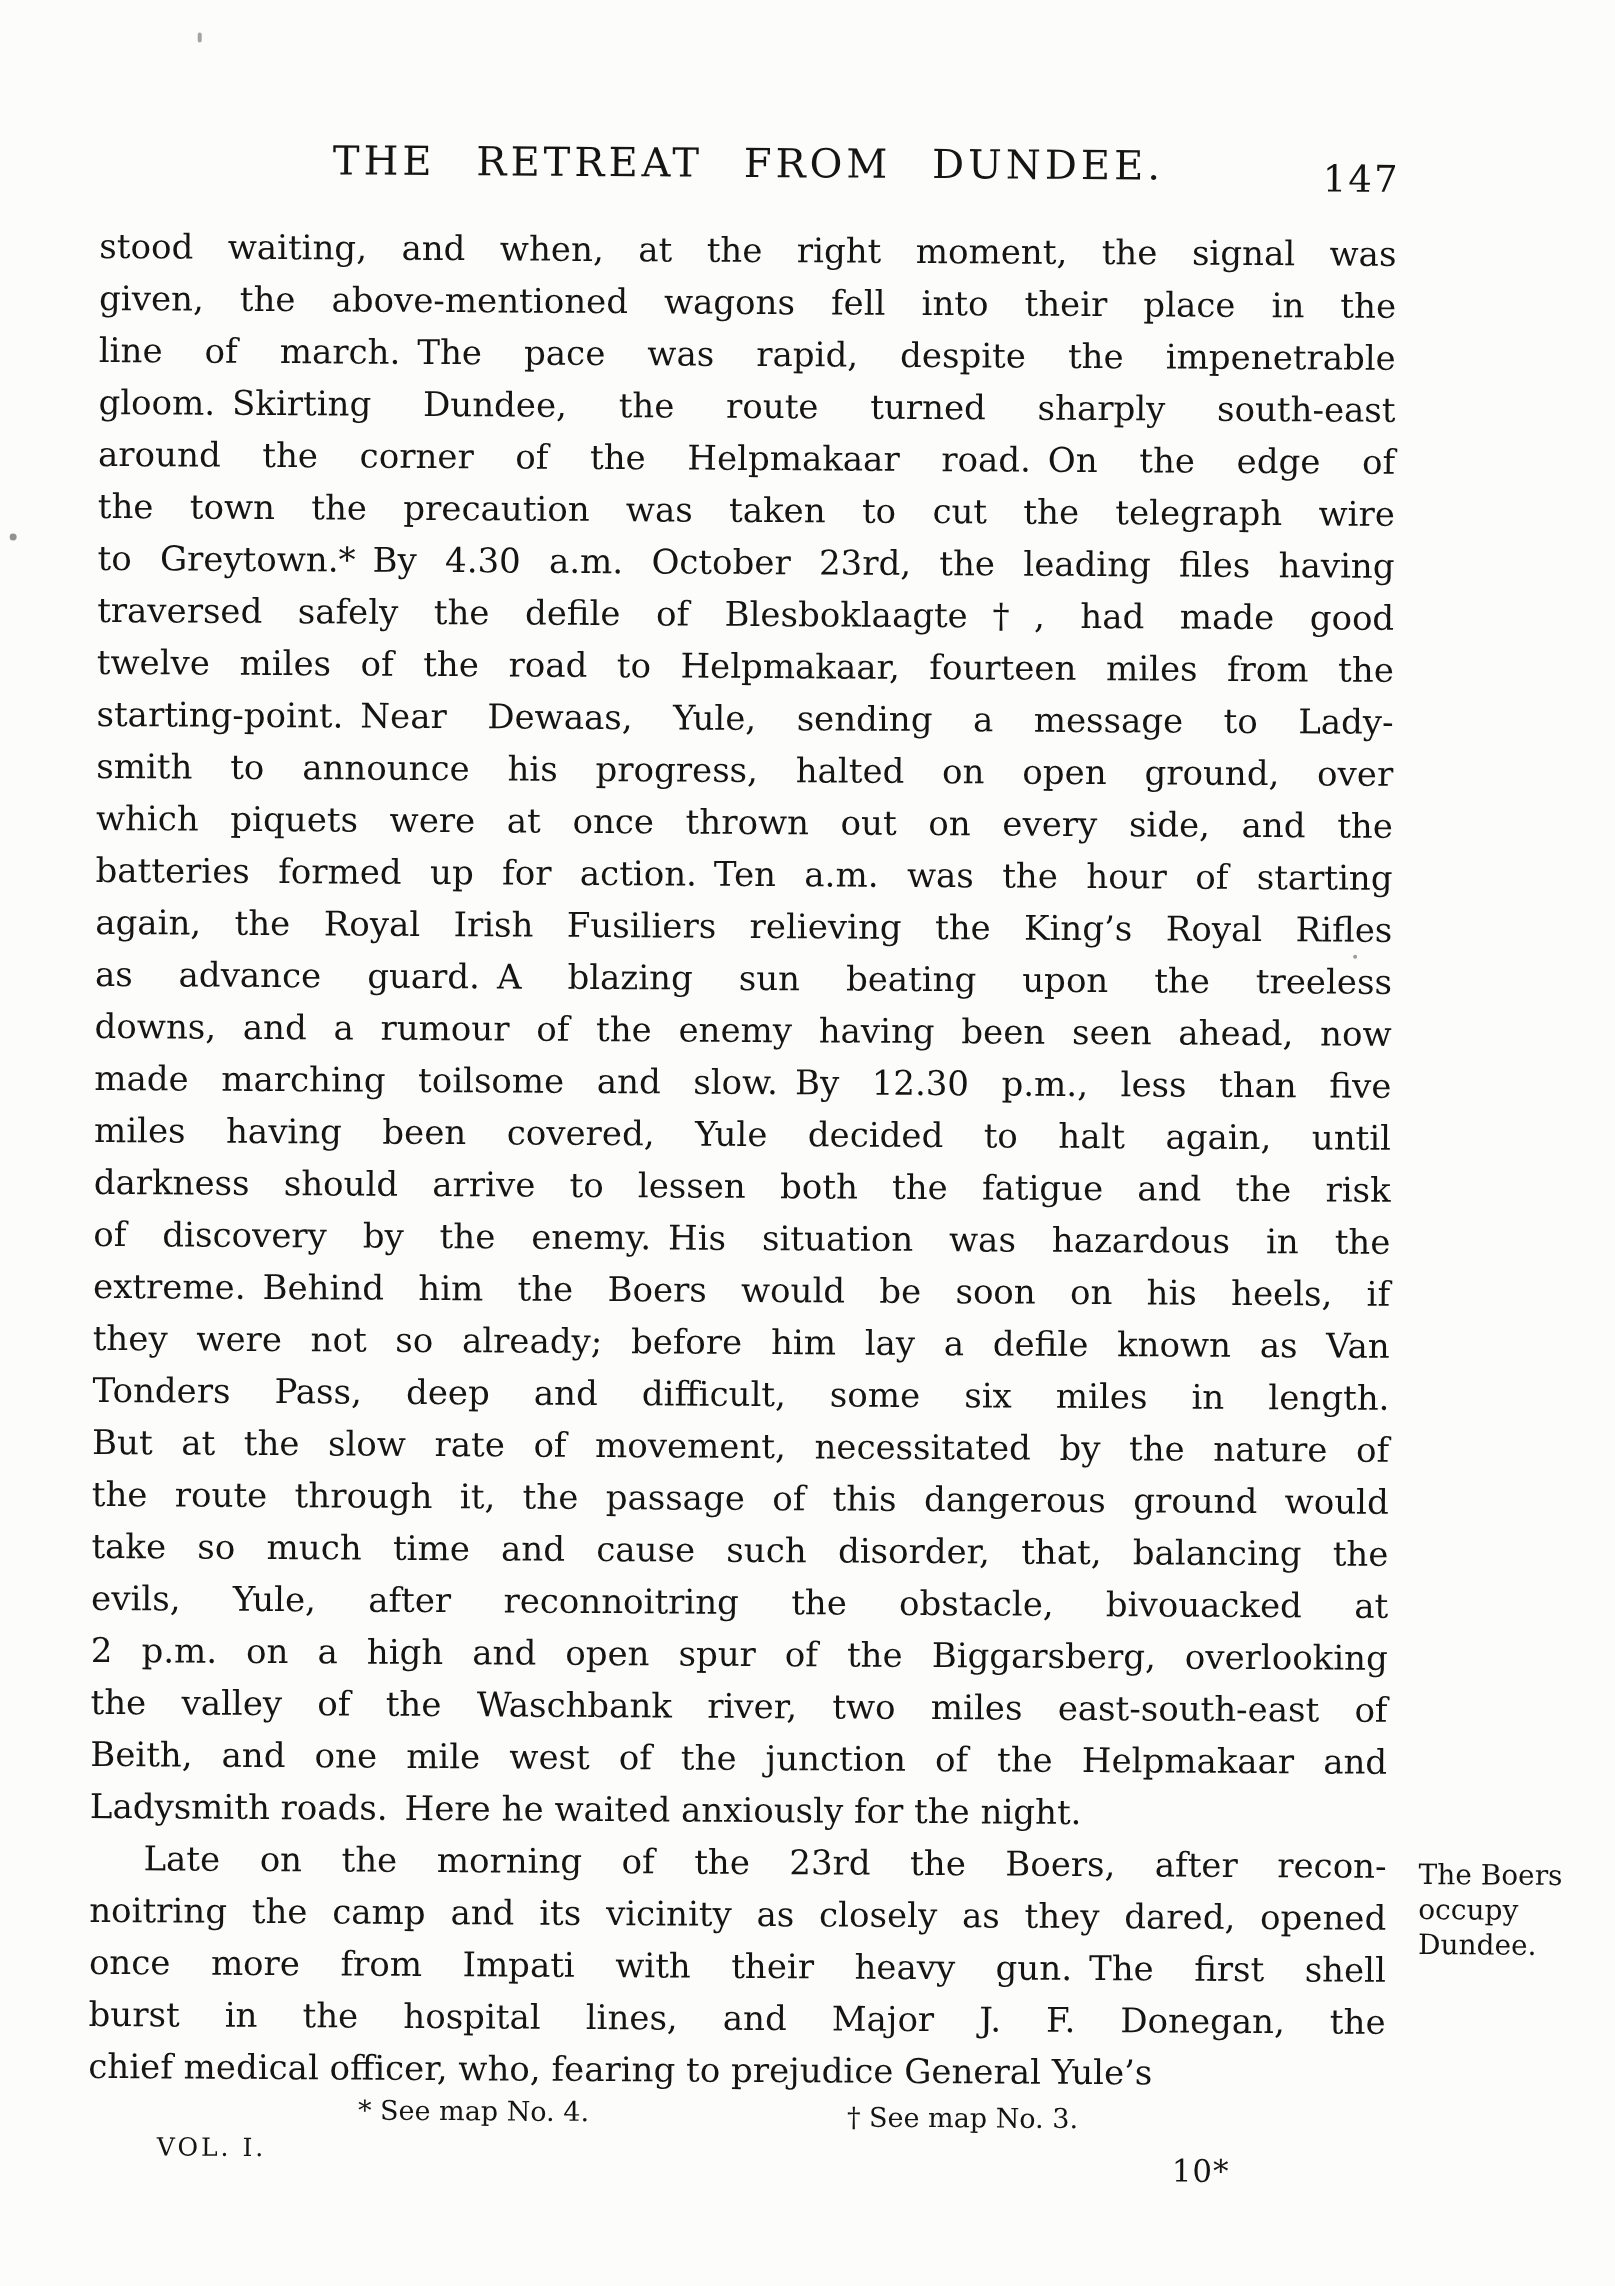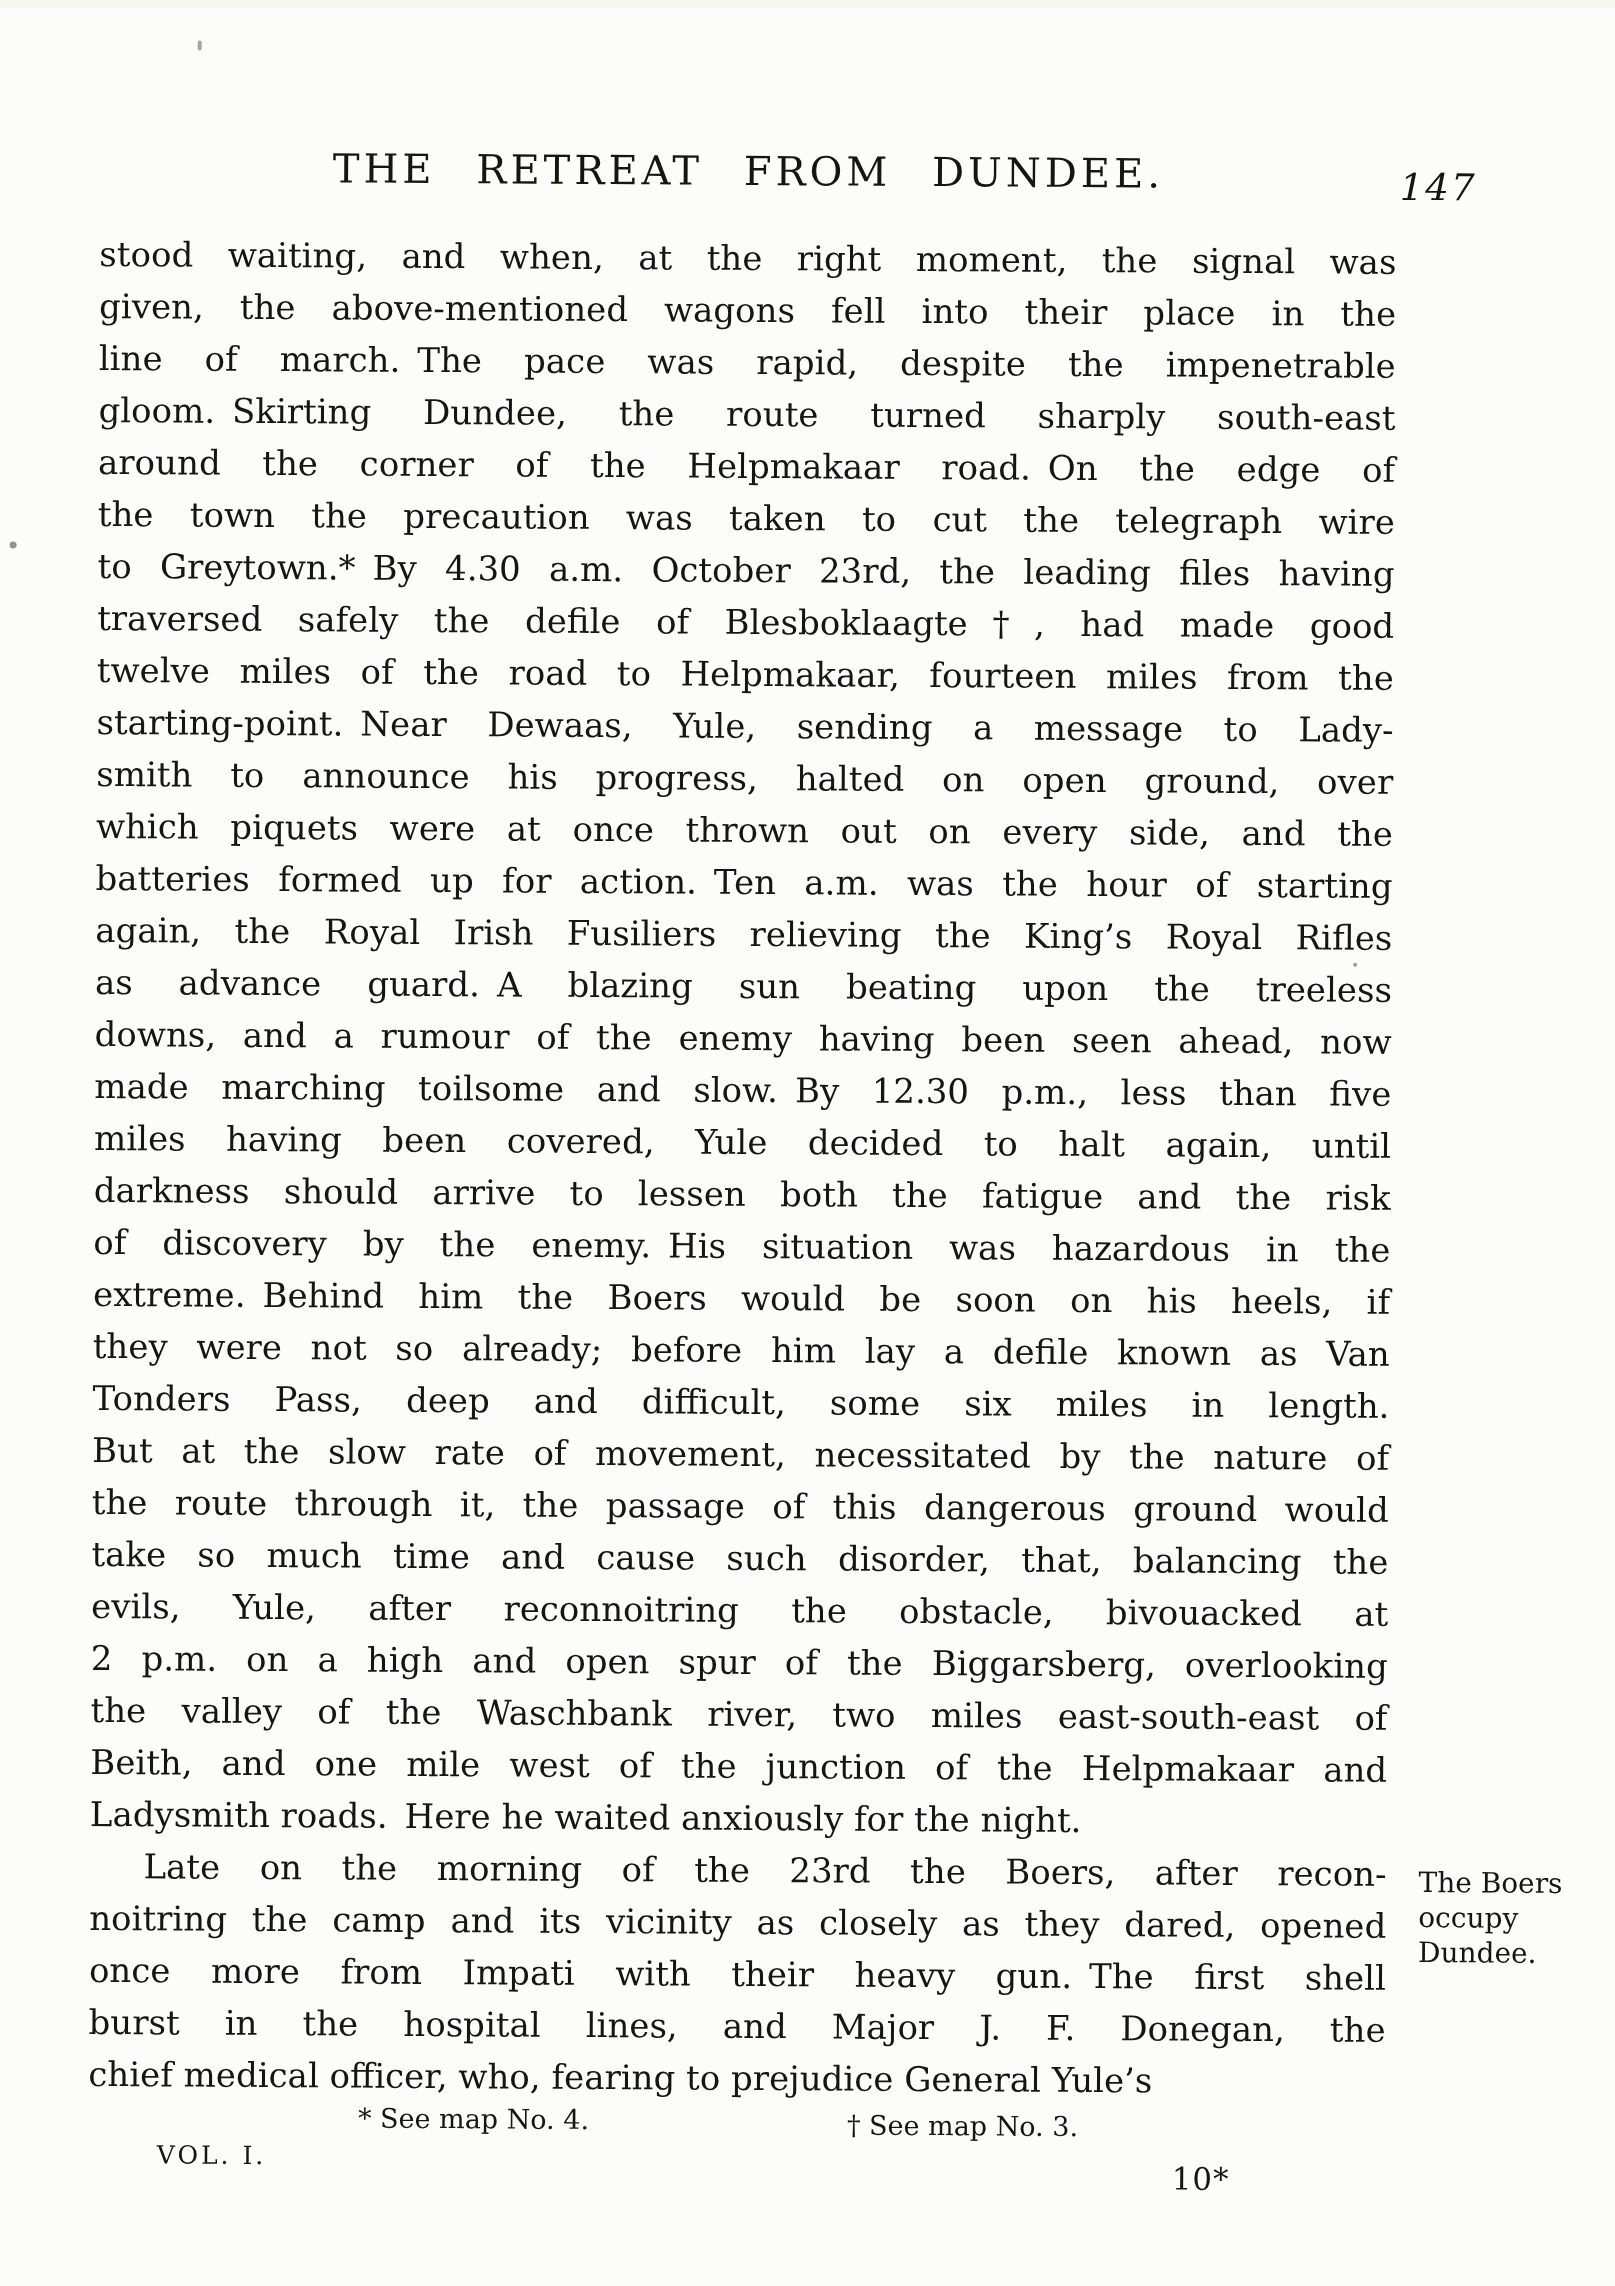--- a/index.html
+++ b/index.html
@@ -7,37 +7,36 @@
     width:1616px; height:2287px;
     background:#f7f7f4;
     font-family:"DejaVu Serif", serif;
     color:#161511;
     overflow:hidden;
   }
   .page {
     position:absolute; inset:0;
     background:#fcfcfa;
     overflow:hidden;
-    margin-top:8px;
   }
   .tilt {
     position:absolute; inset:0;
     transform:rotate(0.35deg);
     transform-origin:752px 1139px;
   }
   .running-title {
     position:absolute; left:94px; top:139px; width:1297px;
     text-align:center;
     font-size:40px; line-height:48px;
     letter-spacing:4px; word-spacing:24px;
     white-space:nowrap;
   }
   .page-number {
-    position:absolute; left:1394px; top:154px;
-    font-size:37px; letter-spacing:2px;font-style:italic;
+    position:absolute; left:1317px; top:154px;
+    font-size:37px; letter-spacing:2px;
   }
   .body-block {
     position:absolute; left:94px; top:224px; width:1297px;
     font-size:34px;
   }
   .line {
     line-height:52px;
     text-align:justify;
     text-align-last:justify;
   }

